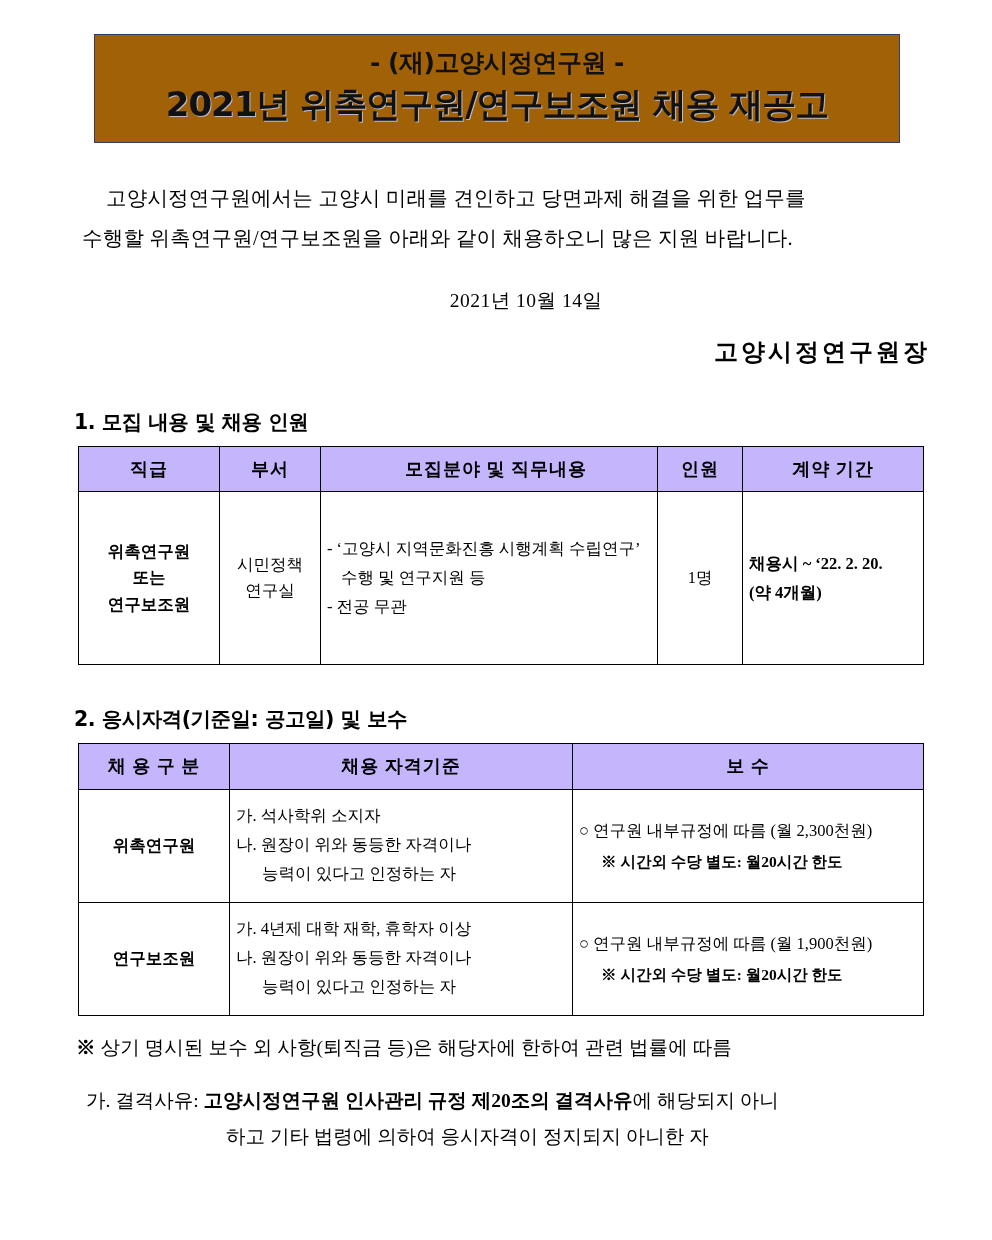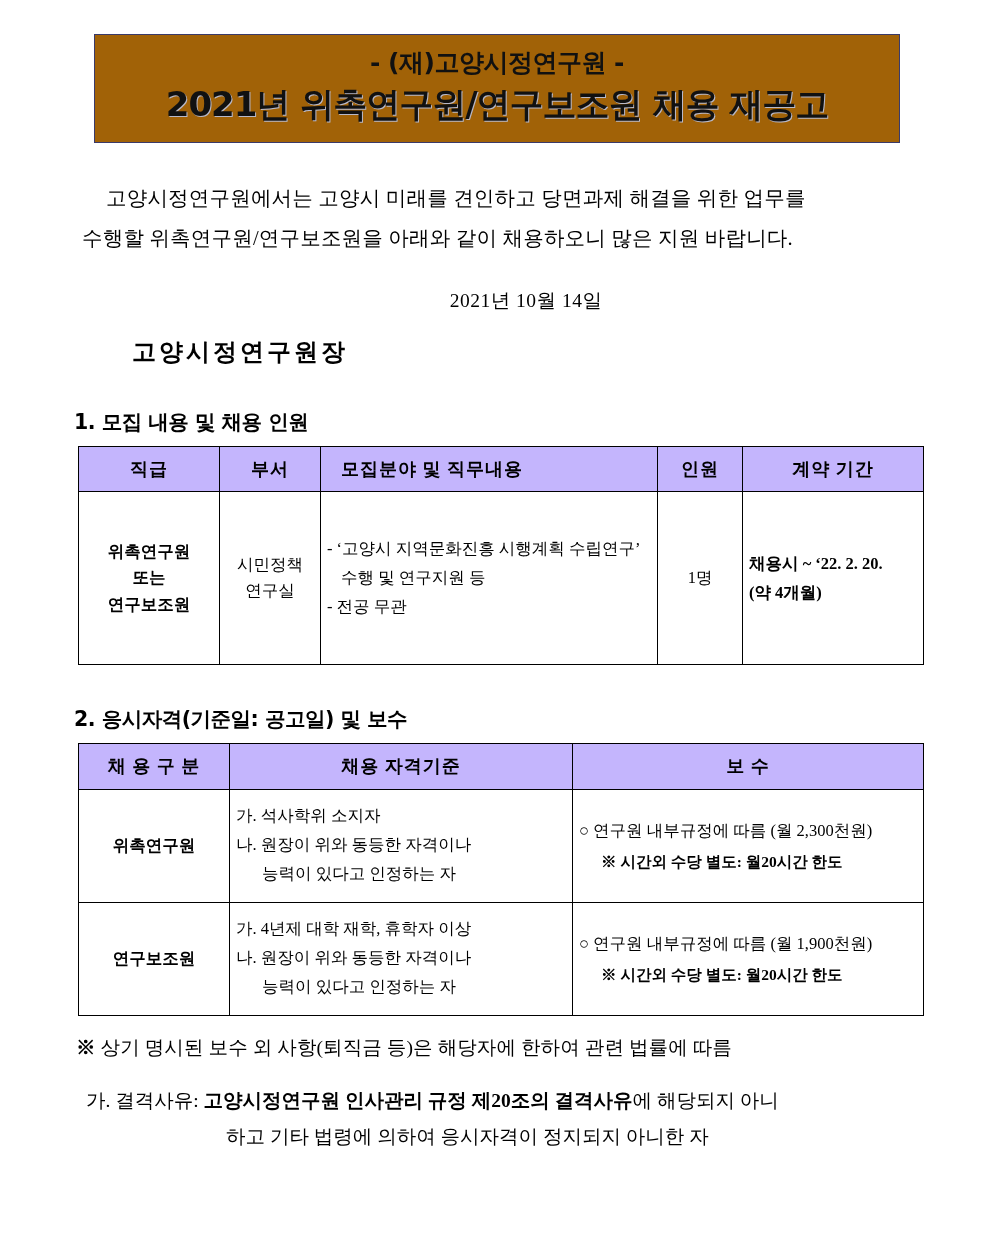--- a/index.html
+++ b/index.html
@@ -62,21 +62,21 @@
 
   .date-line {
     margin-top: 28px;
     text-align: center;
     font-size: 19.5px;
     letter-spacing: 0.5px;
     padding-left: 60px;
   }
   .signature {
     margin-top: 22px;
-    text-align: left;
+    text-align: right;
     font-size: 24px;
     font-weight: bold;
     letter-spacing: 3px;
     padding-left: 70px;
     font-family: "Liberation Serif", serif;
   }
 
   
   .section-heading {
     font-family: "DejaVu Sans", sans-serif;
@@ -155,21 +155,21 @@
   <div class="date-line">2021년 10월 14일</div>
   <div class="signature">고양시정연구원장</div>
 
   <div class="section-heading">1. 모집 내용 및 채용 인원</div>
 
   <table class="doc-table">
     <thead>
       <tr>
         <th class="t1-c-grade">직급</th>
         <th class="t1-c-dept">부서</th>
-        <th class="t1-c-desc" style="text-align:left;padding-left:20px;">모집분야 및 직무내용</th>
+        <th class="t1-c-desc" style="text-align:center;padding-left:20px;">모집분야 및 직무내용</th>
         <th class="t1-c-num">인원</th>
         <th class="t1-c-term">계약 기간</th>
       </tr>
     </thead>
     <tbody>
       <tr class="row-tall">
         <td class="t1-c-grade">
           <span>위촉연구원</span><br>
           <span>또는</span><br>
           <span>연구보조원</span>

